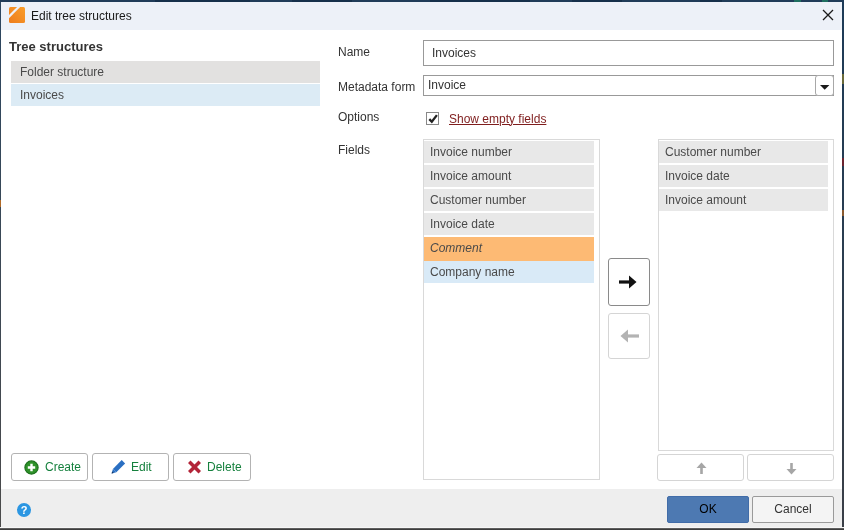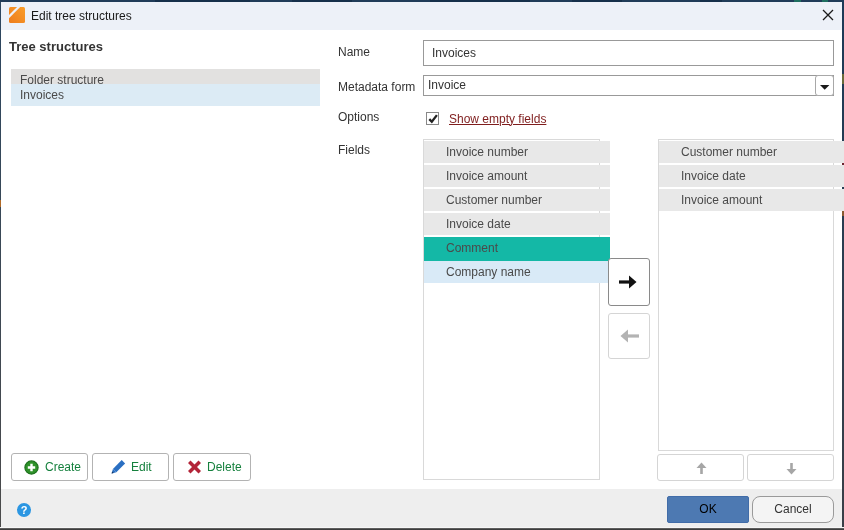--- a/index.html
+++ b/index.html
@@ -1,20 +1,20 @@
 <!DOCTYPE html>
 <html><head>
 <meta charset="utf-8">
 <style>
   html,body{margin:0;padding:0;}
   body{width:844px;height:530px;overflow:hidden;font-family:"Liberation Sans",sans-serif;}
   .abs{position:absolute;}
   #stage{position:relative;width:844px;height:530px;background:#fff;}
   .label{position:absolute;left:338px;font-size:12px;color:#333;}
-  .litem{position:absolute;font-size:12px;color:#4a4a4a;line-height:22px;padding-left:22px;}
+  .litem{position:absolute;font-size:12px;color:#4a4a4a;line-height:22px;padding-left:6px;}
   .btn{position:absolute;background:#fff;border:1px solid #b3b3b3;border-radius:3px;box-sizing:border-box;font-size:12px;color:#15803d;}
 </style>
 </head>
 <body>
 <div id="stage">
 
   <div class="abs" style="left:0;top:0;width:844px;height:2px;background:#203c59;"></div>
   <div class="abs" style="left:155px;top:0;width:95px;height:2px;background:#16304b;"></div>
   <div class="abs" style="left:292px;top:0;width:60px;height:2px;background:#16304b;"></div>
   <div class="abs" style="left:430px;top:0;width:100px;height:2px;background:#16304b;"></div>
@@ -46,21 +46,21 @@
       <rect x="0" y="0" width="16" height="16" rx="1.5" fill="url(#og)"></rect>
       <line x1="-1" y1="10.6" x2="10.6" y2="-1" stroke="#edf1f8" stroke-width="2.2"></line>
     </svg>
   </div>
   <div class="abs" style="left:31px;top:2px;height:39px;line-height:28px;font-size:12px;color:#1a1a1a;">Edit tree structures</div>
   <svg class="abs" style="left:822px;top:9px;" width="12" height="12" viewBox="0 0 12 12">
     <path d="M1 1 L11 11 M11 1 L1 11" stroke="#1a1a1a" stroke-width="1.3" fill="none"></path>
   </svg>
 
   <div class="abs" style="left:9px;top:38.5px;font-size:13px;font-weight:bold;color:#333;">Tree structures</div>
-  <div class="abs litem" style="left:11px;top:61px;width:300px;height:22px;background:#e2e1e0;padding-left:9px;margin-top:8px;">Folder structure</div>
+  <div class="abs litem" style="left:11px;top:61px;width:300px;height:22px;background:#e2e1e0;padding-left:9px;">Folder structure</div>
   <div class="abs litem" style="left:11px;top:84px;width:300px;height:22px;background:#dcebf5;padding-left:9px;">Invoices</div>
 
   <div class="btn" style="left:11px;top:453px;width:77px;height:28px;">
     <svg class="abs" style="left:12px;top:6px;" width="15" height="15" viewBox="0 0 15 15">
       <circle cx="7.5" cy="7.5" r="6.6" fill="#2e9129" stroke="#1d721d" stroke-width="1.2"></circle>
       <path d="M7.5 3.8 V11.2 M3.8 7.5 H11.2" stroke="#fff" stroke-width="2.4"></path>
     </svg>
     <span class="abs" style="left:33px;top:0;line-height:26px;">Create</span>
   </div>
   <div class="btn" style="left:92px;top:453px;width:77px;height:28px;">
@@ -101,21 +101,21 @@
       <path d="M2.3 6.1 L4.8 8.7 L9.9 2.1" stroke="#222" stroke-width="2.3" fill="none"></path>
     </svg>
   </div>
   <div class="abs" style="left:449px;top:111.5px;font-size:12px;color:#7f1d1d;text-decoration:underline;">Show empty fields</div>
 
   <div class="abs" style="left:423px;top:139px;width:177px;height:341px;border:1px solid #d9d9d9;box-sizing:border-box;background:#fff;"></div>
   <div class="abs litem" style="left:424px;top:141px;width:164px;height:22px;background:#e8e8e8;">Invoice number</div>
   <div class="abs litem" style="left:424px;top:165px;width:164px;height:22px;background:#e8e8e8;">Invoice amount</div>
   <div class="abs litem" style="left:424px;top:189px;width:164px;height:22px;background:#e8e8e8;">Customer number</div>
   <div class="abs litem" style="left:424px;top:213px;width:164px;height:22px;background:#e8e8e8;">Invoice date</div>
-  <div class="abs litem" style="left:424px;top:237px;width:164px;height:31px;background:#14b8a6;">Comment</div>
+  <div class="abs litem" style="left:424px;top:237px;width:164px;height:31px;background:#fdba74;font-style:italic;">Comment</div>
   <div class="abs litem" style="left:424px;top:261px;width:164px;height:22px;background:#d9eaf7;">Company name</div>
 
   <div class="abs" style="left:608px;top:258px;width:42px;height:48px;border:1px solid #8a8a8a;border-radius:3px;box-sizing:border-box;background:#fff;">
     <svg class="abs" style="left:9px;top:14px;" width="22" height="18" viewBox="0 0 22 18">
       <path d="M1 9 H13" stroke="#111" stroke-width="3.2"></path>
       <path d="M11 2.5 L18.5 9 L11 15.5 Z" fill="#111"></path>
     </svg>
   </div>
   <div class="abs" style="left:608px;top:313px;width:42px;height:46px;border:1px solid #d5d5d5;border-radius:3px;box-sizing:border-box;background:#fff;">
     <svg class="abs" style="left:9px;top:13px;" width="22" height="18" viewBox="0 0 22 18">
@@ -143,14 +143,14 @@
   </div>
 
   <div class="abs" style="left:1px;top:489px;width:841px;height:38px;background:#eeeeee;"></div>
   <div class="abs" style="left:17px;top:503px;width:14px;height:14px;">
     <svg width="14" height="14" viewBox="0 0 14 14">
       <circle cx="7" cy="7" r="7" fill="#2b96e2"></circle>
       <text x="7" y="10.8" text-anchor="middle" font-family="Liberation Sans" font-size="11" font-weight="bold" fill="#fff">?</text>
     </svg>
   </div>
   <div class="abs" style="left:667px;top:496px;width:82px;height:27px;background:#4d79b2;border:1px solid #416ca8;box-sizing:border-box;border-radius:2px;text-align:center;line-height:25px;font-size:12px;color:#000000;">OK</div>
-  <div class="abs" style="left:752px;top:496px;width:82px;height:27px;background:#f4f4f4;border:1px solid #9a9a9a;box-sizing:border-box;border-radius:8px;text-align:center;line-height:25px;font-size:12px;color:#333;">Cancel</div>
+  <div class="abs" style="left:752px;top:496px;width:82px;height:27px;background:#f4f4f4;border:1px solid #9a9a9a;box-sizing:border-box;border-radius:2px;text-align:center;line-height:25px;font-size:12px;color:#333;">Cancel</div>
 </div>
 
 </body></html>

